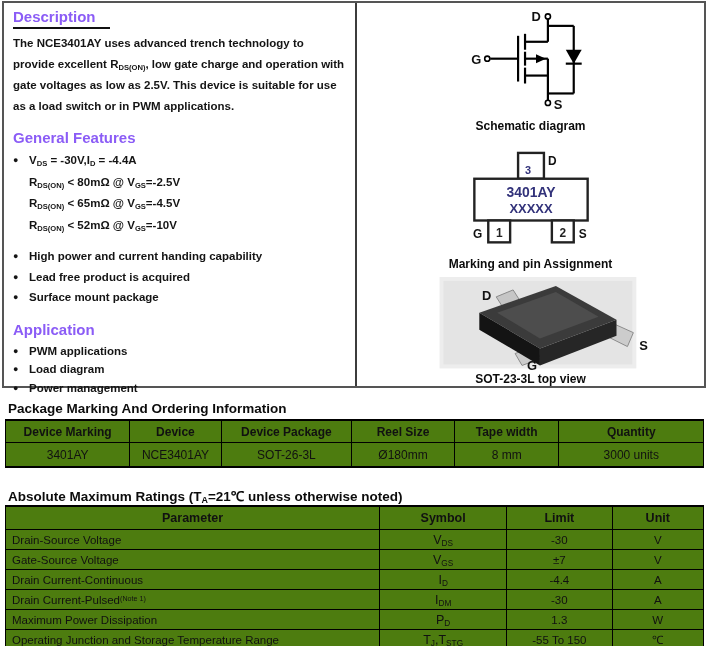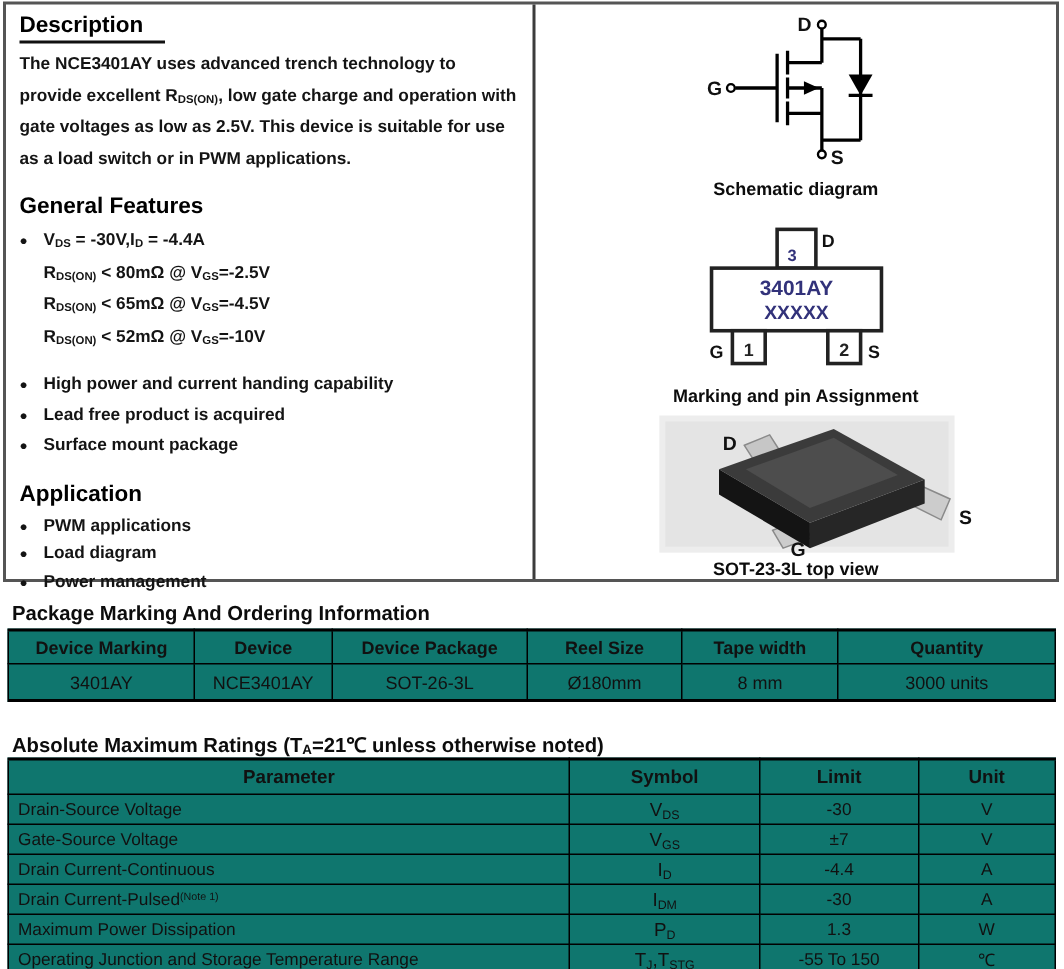--- a/index.html
+++ b/index.html
@@ -11,21 +11,21 @@
   sup{font-size:0.62em;line-height:0;vertical-align:0.45em;}
 
   
   .top-box{
     position:absolute;left:2px;top:1px;width:704px;height:387px;
     border:2px solid #555;box-sizing:border-box;display:flex;background:#fff;
   }
   .col-left{width:353px;box-sizing:border-box;border-right:2px solid #3c3c3c;padding:2px 8px 0 9px;}
   .col-right{flex:1;display:flex;flex-direction:column;align-items:center;}
 
-  .sec-head{font-size:15px;font-weight:bold;color:#000000;}
+  .sec-head{font-size:15px;font-weight:bold;color:#8b5cf6;}
   .desc-head{margin:3px 0 4px;}
   .desc-head span{display:inline-block;border-bottom:2px solid #111;padding-bottom:2px;padding-right:14px;}
   .desc-body{margin:0;font-size:11.5px;font-weight:bold;line-height:21px;color:#141414;}
   .feat-head{margin:12px 0 4px;}
   .app-head{margin:13px 0 4px;}
 
   .brow{display:flex;align-items:flex-start;font-size:11.5px;font-weight:bold;color:#141414;}
   .brow .bullet{width:16px;flex:none;font-size:9px;line-height:inherit;}
   .brow .btext{flex:1;}
   .spec .brow{line-height:21.5px;}
@@ -39,21 +39,21 @@
   .cap1{margin-top:2px;}
   .cap2{margin-top:2px;}
   .cap3{margin-top:1px;}
   .fig{display:block;}
 
   
   .tbl-title{position:absolute;left:8px;font-size:13.5px;font-weight:bold;color:#0c0c0c;}
   .title-ordering{top:401px;}
   .title-ratings{top:487px;}
 
-  table{border-collapse:collapse;table-layout:fixed;background:#0f766e;}
+  table{border-collapse:collapse;table-layout:fixed;background:#4d7c0f;}
   .ordering-table{position:absolute;left:5px;top:419px;width:699px;
     border:1px solid #000;border-top:2px solid #000;border-bottom:2px solid #000;}
   .ordering-table th,.ordering-table td{border:1px solid #000;text-align:center;font-size:12px;padding:0 2px;}
   .ordering-table th{height:21px;font-weight:bold;}
   .ordering-table td{height:23px;font-weight:normal;}
 
   .ratings-table{position:absolute;left:5px;top:505px;width:699px;
     border:1px solid #000;border-top:2px solid #000;border-bottom:2px solid #000;}
   .ratings-table th,.ratings-table td{border:1px solid #000;font-size:11.5px;padding:0 2px;text-align:center;}
   .ratings-table th{height:22px;font-size:12.5px;font-weight:bold;}

